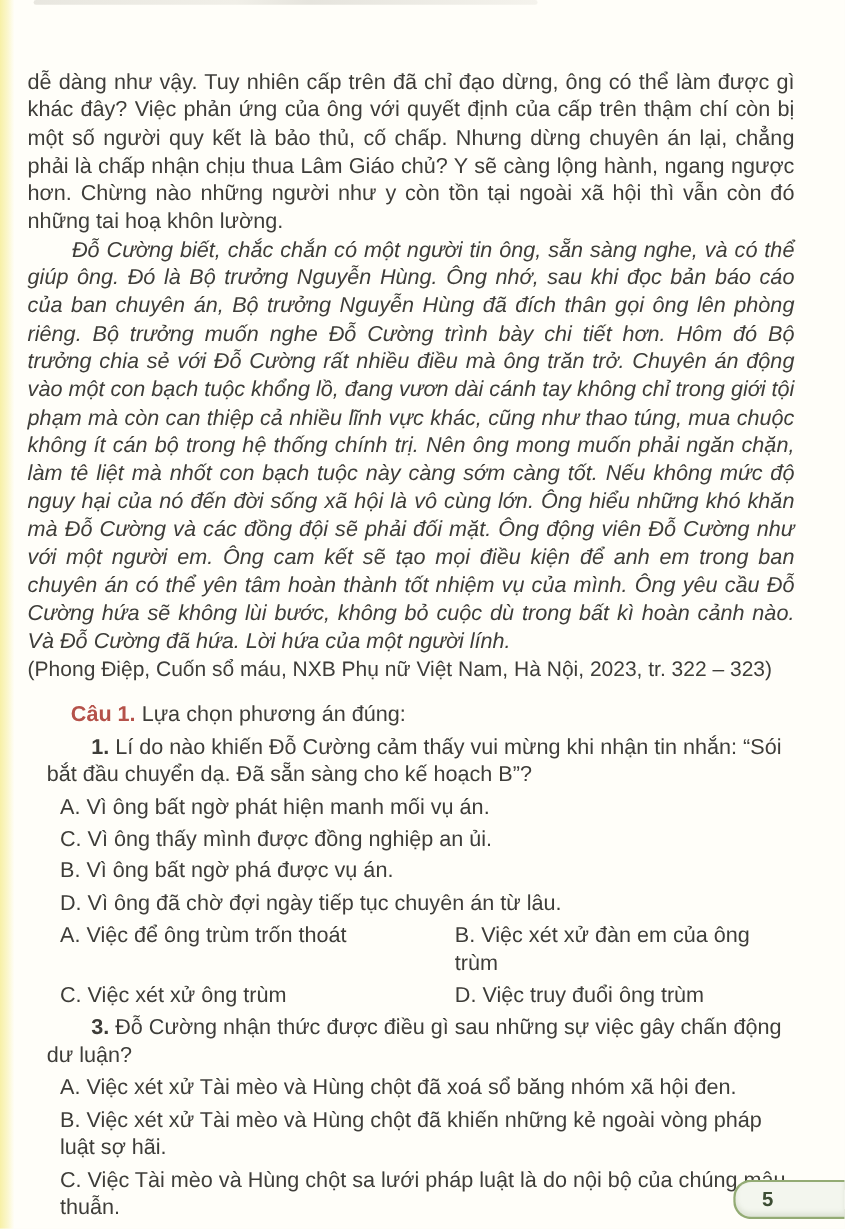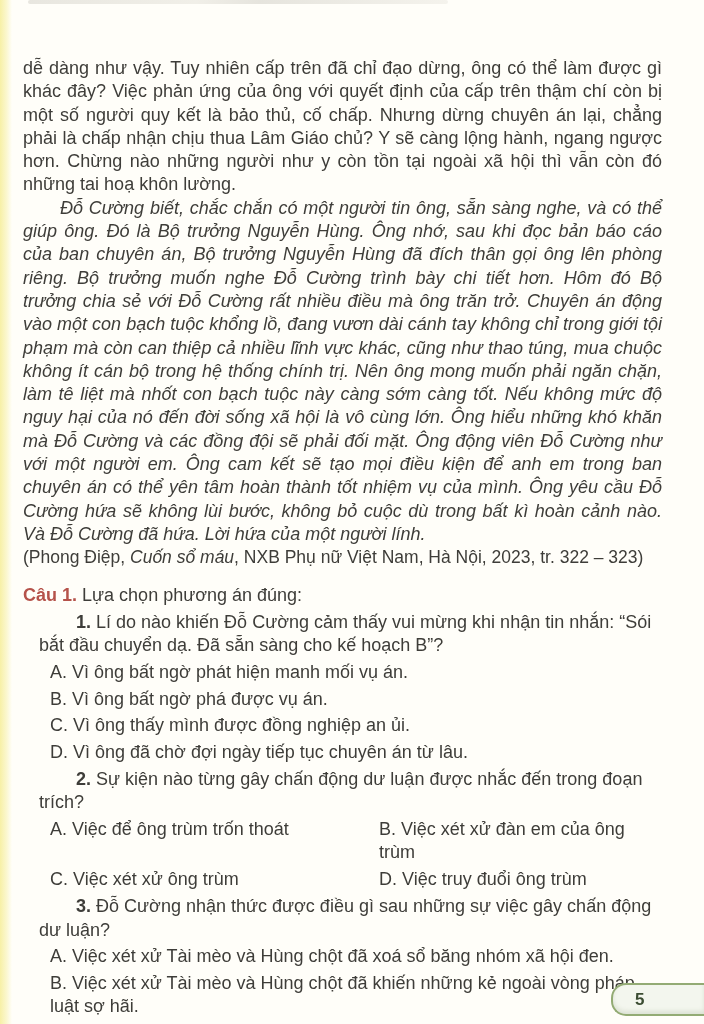--- a/index.html
+++ b/index.html
@@ -30,24 +30,24 @@
   }
   .passage p {
     margin: 0; text-align: justify;
   }
   .passage p.indented { text-indent: 37px; font-style: italic; }
   .citation {
     margin: 1px 0 0 0;
     text-align: right;
     font-size: 17.5px;
   }
-  .citation .work-title { font-style: italic; }
+  .citation .work-title { }
   .exercise { margin-top: 14px; }
   .exercise-heading { margin: 0 0 2px 0; }
-  .exercise-heading .heading-label { font-weight: bold; color: #b5524a; }
+  .exercise-heading .heading-label { font-weight: bold; color: #b5524a; margin-left: 36px; }
   .question-stem {
     margin: 4px 0 0 16px; text-align: left; text-indent: 37px;
   }
   .question-stem .q-num { font-weight: bold; }
   .options { list-style: none; margin: 0; padding: 0 0 0 27px; }
   .options li { margin-top: 3.4px; }
   .options-grid {
     display: grid; grid-template-columns: 329px auto;
     padding-left: 27px; margin: 0;
   }
@@ -80,26 +80,25 @@
       <p class="indented">Đỗ Cường biết, chắc chắn có một người tin ông, sẵn sàng nghe, và có thể giúp ông. Đó là Bộ trưởng Nguyễn Hùng. Ông nhớ, sau khi đọc bản báo cáo của ban chuyên án, Bộ trưởng Nguyễn Hùng đã đích thân gọi ông lên phòng riêng. Bộ trưởng muốn nghe Đỗ Cường trình bày chi tiết hơn. Hôm đó Bộ trưởng chia sẻ với Đỗ Cường rất nhiều điều mà ông trăn trở. Chuyên án động vào một con bạch tuộc khổng lồ, đang vươn dài cánh tay không chỉ trong giới tội phạm mà còn can thiệp cả nhiều lĩnh vực khác, cũng như thao túng, mua chuộc không ít cán bộ trong hệ thống chính trị. Nên ông mong muốn phải ngăn chặn, làm tê liệt mà nhốt con bạch tuộc này càng sớm càng tốt. Nếu không mức độ nguy hại của nó đến đời sống xã hội là vô cùng lớn. Ông hiểu những khó khăn mà Đỗ Cường và các đồng đội sẽ phải đối mặt. Ông động viên Đỗ Cường như với một người em. Ông cam kết sẽ tạo mọi điều kiện để anh em trong ban chuyên án có thể yên tâm hoàn thành tốt nhiệm vụ của mình. Ông yêu cầu Đỗ Cường hứa sẽ không lùi bước, không bỏ cuộc dù trong bất kì hoàn cảnh nào. Và Đỗ Cường đã hứa. Lời hứa của một người lính.</p>
       <p class="citation"><span>(Phong Điệp, </span><span class="work-title">Cuốn sổ máu</span><span>, NXB Phụ nữ Việt Nam, Hà Nội, 2023, tr. 322 – 323)</span></p>
     </div>
 
     <div class="exercise">
       <p class="exercise-heading"><span class="heading-label">Câu 1.</span><span> Lựa chọn phương án đúng:</span></p>
 
       <p class="question-stem"><span class="q-num">1.</span><span> Lí do nào khiến Đỗ Cường cảm thấy vui mừng khi nhận tin nhắn: “Sói bắt đầu chuyển dạ. Đã sẵn sàng cho kế hoạch B”?</span></p>
       <ul class="options">
         <li>A. Vì ông bất ngờ phát hiện manh mối vụ án.</li>
+        <li>C. Vì ông thấy mình được đồng nghiệp an ủi.</li>
         <li>B. Vì ông bất ngờ phá được vụ án.</li>
-        <li>C. Vì ông thấy mình được đồng nghiệp an ủi.</li>
         <li>D. Vì ông đã chờ đợi ngày tiếp tục chuyên án từ lâu.</li>
       </ul>
 
-      <p class="question-stem"><span class="q-num">2.</span><span> Sự kiện nào từng gây chấn động dư luận được nhắc đến trong đoạn trích?</span></p>
       <div class="options-grid">
         <div class="opt">A. Việc để ông trùm trốn thoát</div>
         <div class="opt">B. Việc xét xử đàn em của ông trùm</div>
         <div class="opt">C. Việc xét xử ông trùm</div>
         <div class="opt">D. Việc truy đuổi ông trùm</div>
       </div>
 
       <p class="question-stem"><span class="q-num">3.</span><span> Đỗ Cường nhận thức được điều gì sau những sự việc gây chấn động dư luận?</span></p>
       <ul class="options">
         <li>A. Việc xét xử Tài mèo và Hùng chột đã xoá sổ băng nhóm xã hội đen.</li>

